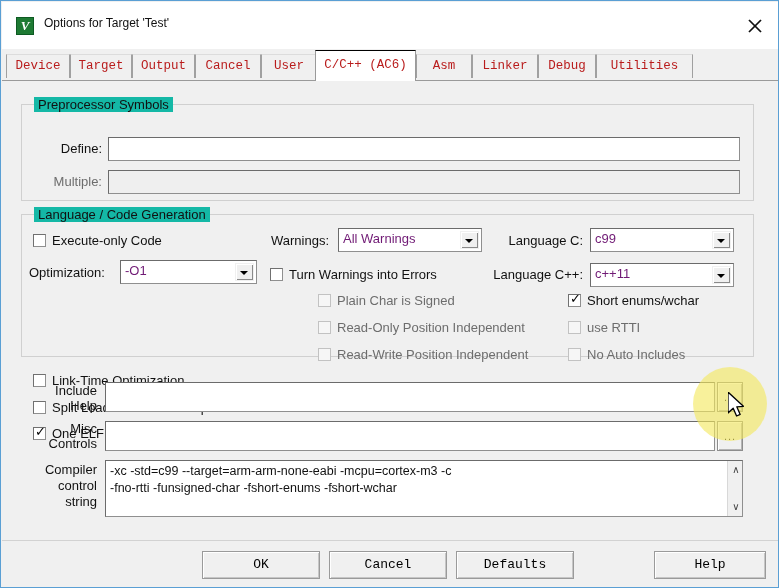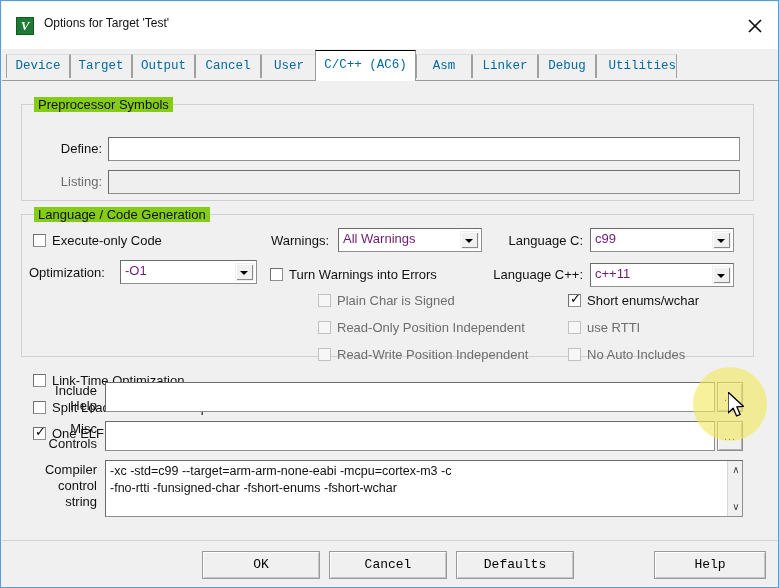--- a/index.html
+++ b/index.html
@@ -75,21 +75,21 @@
     position: absolute;
     top: 5px;
     height: 24px;
     box-sizing: border-box;
     background: #f0f0f0;
     border-left: 1px solid #a0a0a0;
     border-right: 1px solid #a0a0a0;
     border-top: 1px solid #dcdcdc;
     font-family: "Liberation Mono", monospace;
     font-size: 12.5px;
-    color: #0369a1;
+    color: #b91c1c;
     text-align: center;
     line-height: 23px;
     white-space: nowrap;
     cursor: default;
   }
   .tab.active {
     top: 1px;
     height: 31px;
     background: #ffffff;
     border-left: 1px solid #9a9a9a;
@@ -113,21 +113,21 @@
   
   .group {
     position: absolute;
     border: 1px solid #d0d0d0;
     box-sizing: border-box;
   }
   .group-label {
     position: absolute;
     top: -8px; left: 12px;
     padding: 0 4px;
-    background: #84cc16;
+    background: #14b8a6;
     font-size: 13px;
     color: #111111;
     white-space: nowrap;
   }
 
   
   .lbl {
     position: absolute;
     font-size: 13px;
     color: #111111;
@@ -320,31 +320,31 @@
   <div class="tabstrip">
     <div class="tab" style="left:4px;width:64px;">Device</div>
     <div class="tab" style="left:68px;width:62px;">Target</div>
     <div class="tab" style="left:130px;width:63px;">Output</div>
     <div class="tab" style="left:193px;width:66px;">Cancel</div>
     <div class="tab" style="left:259px;width:56px;">User</div>
     <div class="tab active" style="left:313px;width:101px;">C/C++ (AC6)</div>
     <div class="tab" style="left:414px;width:56px;">Asm</div>
     <div class="tab" style="left:470px;width:66px;">Linker</div>
     <div class="tab" style="left:536px;width:58px;">Debug</div>
-    <div class="tab" style="left:594px;width:81px;text-align:right;">Utilities</div>
+    <div class="tab" style="left:594px;width:97px;">Utilities</div>
   </div>
 
   <div class="page">
 
     <div class="group" style="left:19px;top:23px;width:733px;height:97px;">
       <div class="group-label">Preprocessor Symbols</div>
     </div>
     <div class="lbl right" style="left:22px;top:60px;width:78px;">Define:</div>
     <div class="tbox" style="left:106px;top:56px;width:632px;height:24px;"></div>
-    <div class="lbl right" style="left:22px;top:93px;width:78px;color:#6d6d6d;">Listing:</div>
+    <div class="lbl right" style="left:22px;top:93px;width:78px;color:#6d6d6d;">Multiple:</div>
     <div class="tbox disabled" style="left:106px;top:89px;width:632px;height:24px;"></div>
 
     <div class="group" style="left:19px;top:133px;width:733px;height:143px;">
       <div class="group-label">Language / Code Generation</div>
     </div>
 
     <div class="cb" style="left:31px;top:152px;">
       <span class="box"></span>
       <span class="cblabel">Execute-only Code</span>
     </div>

